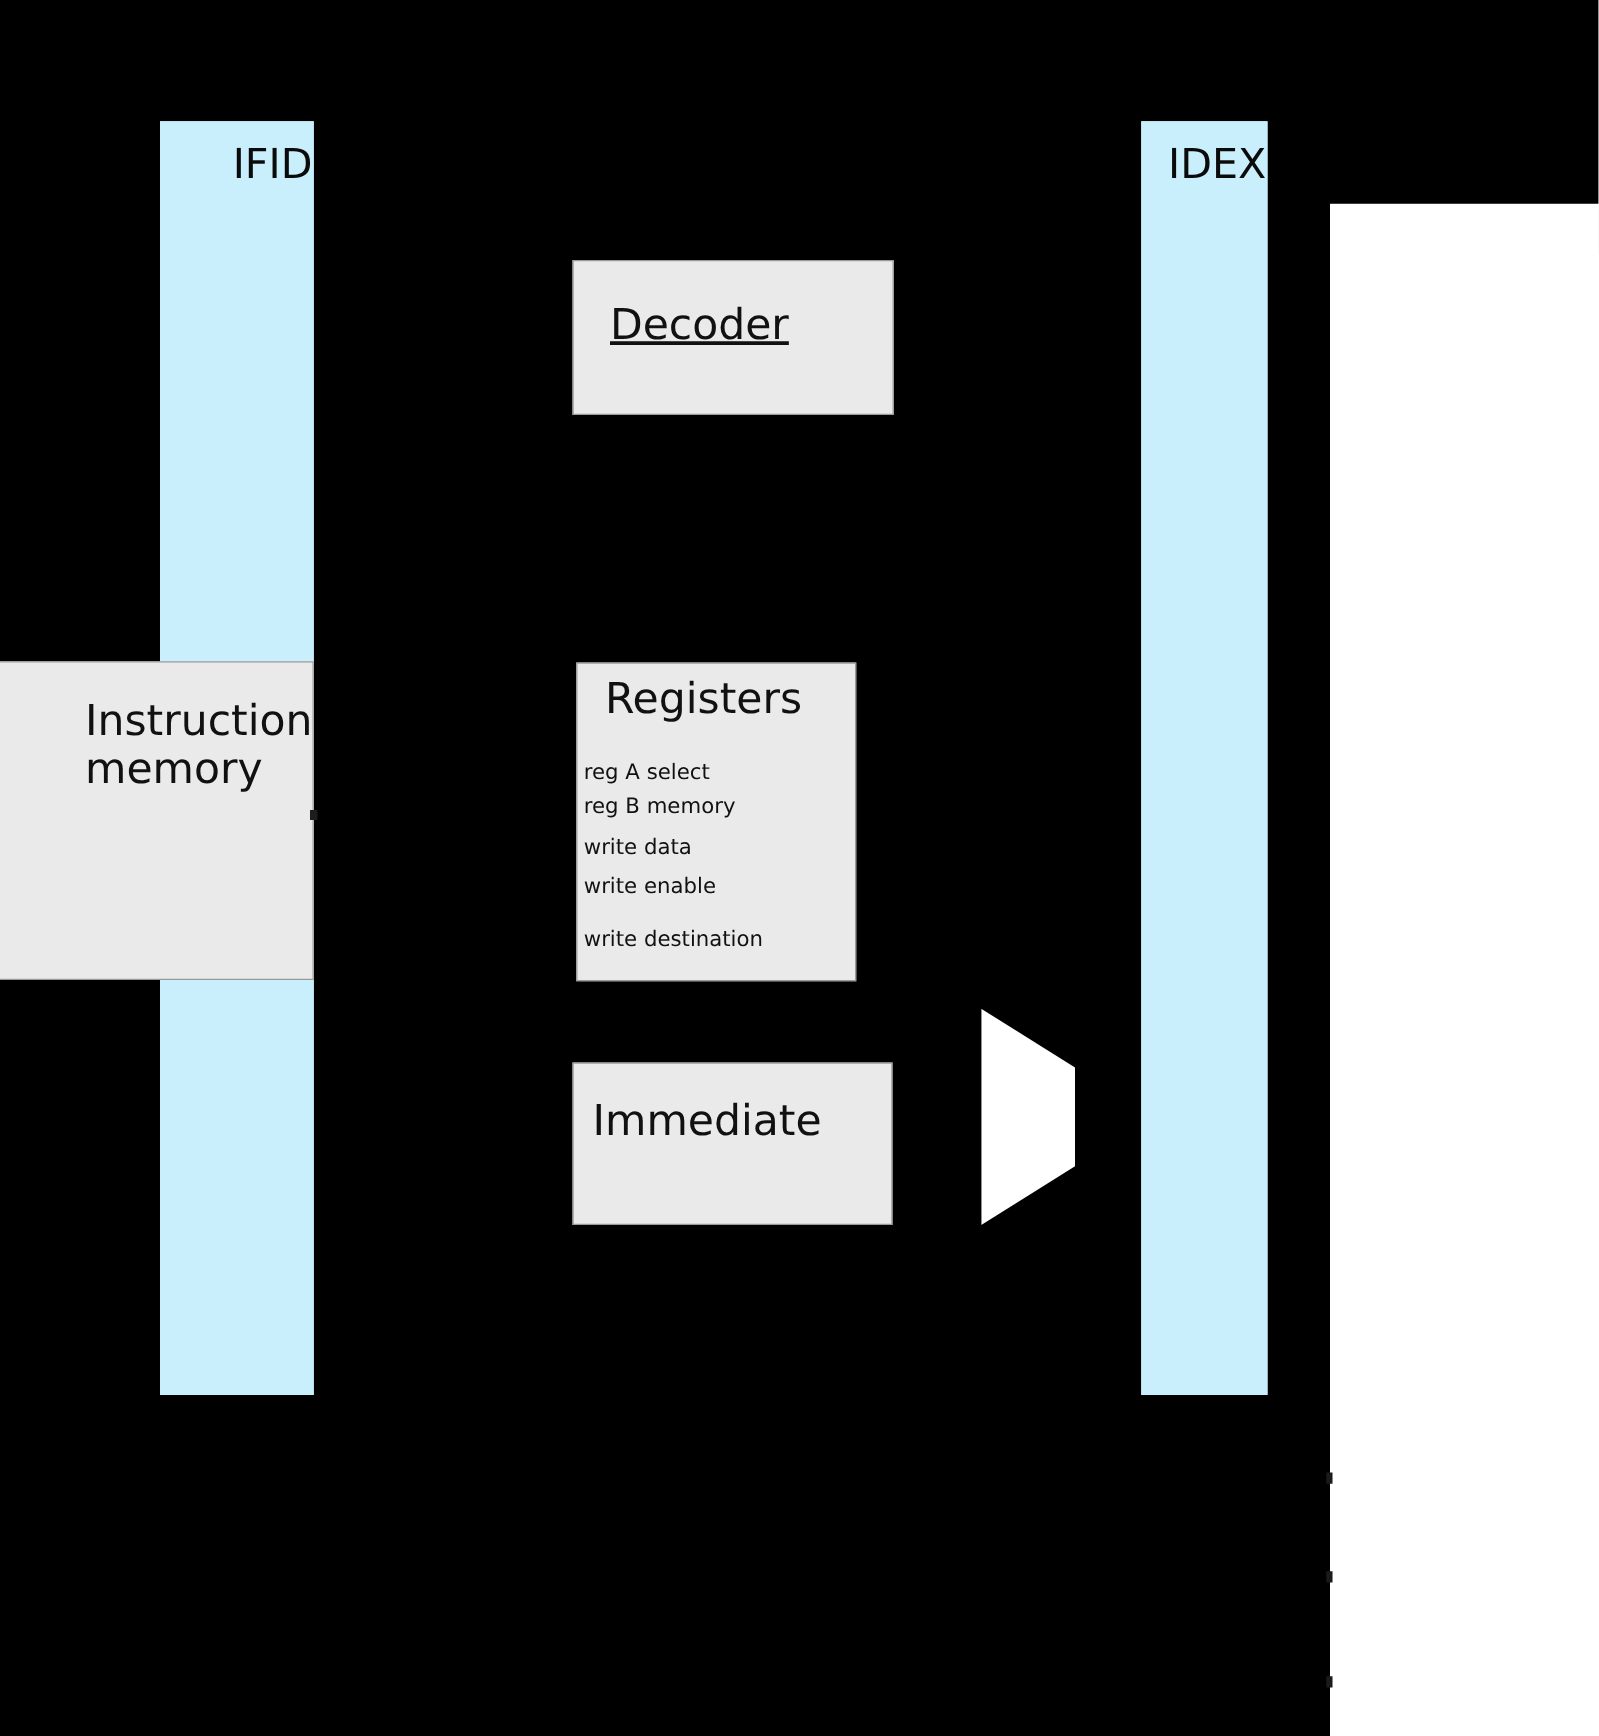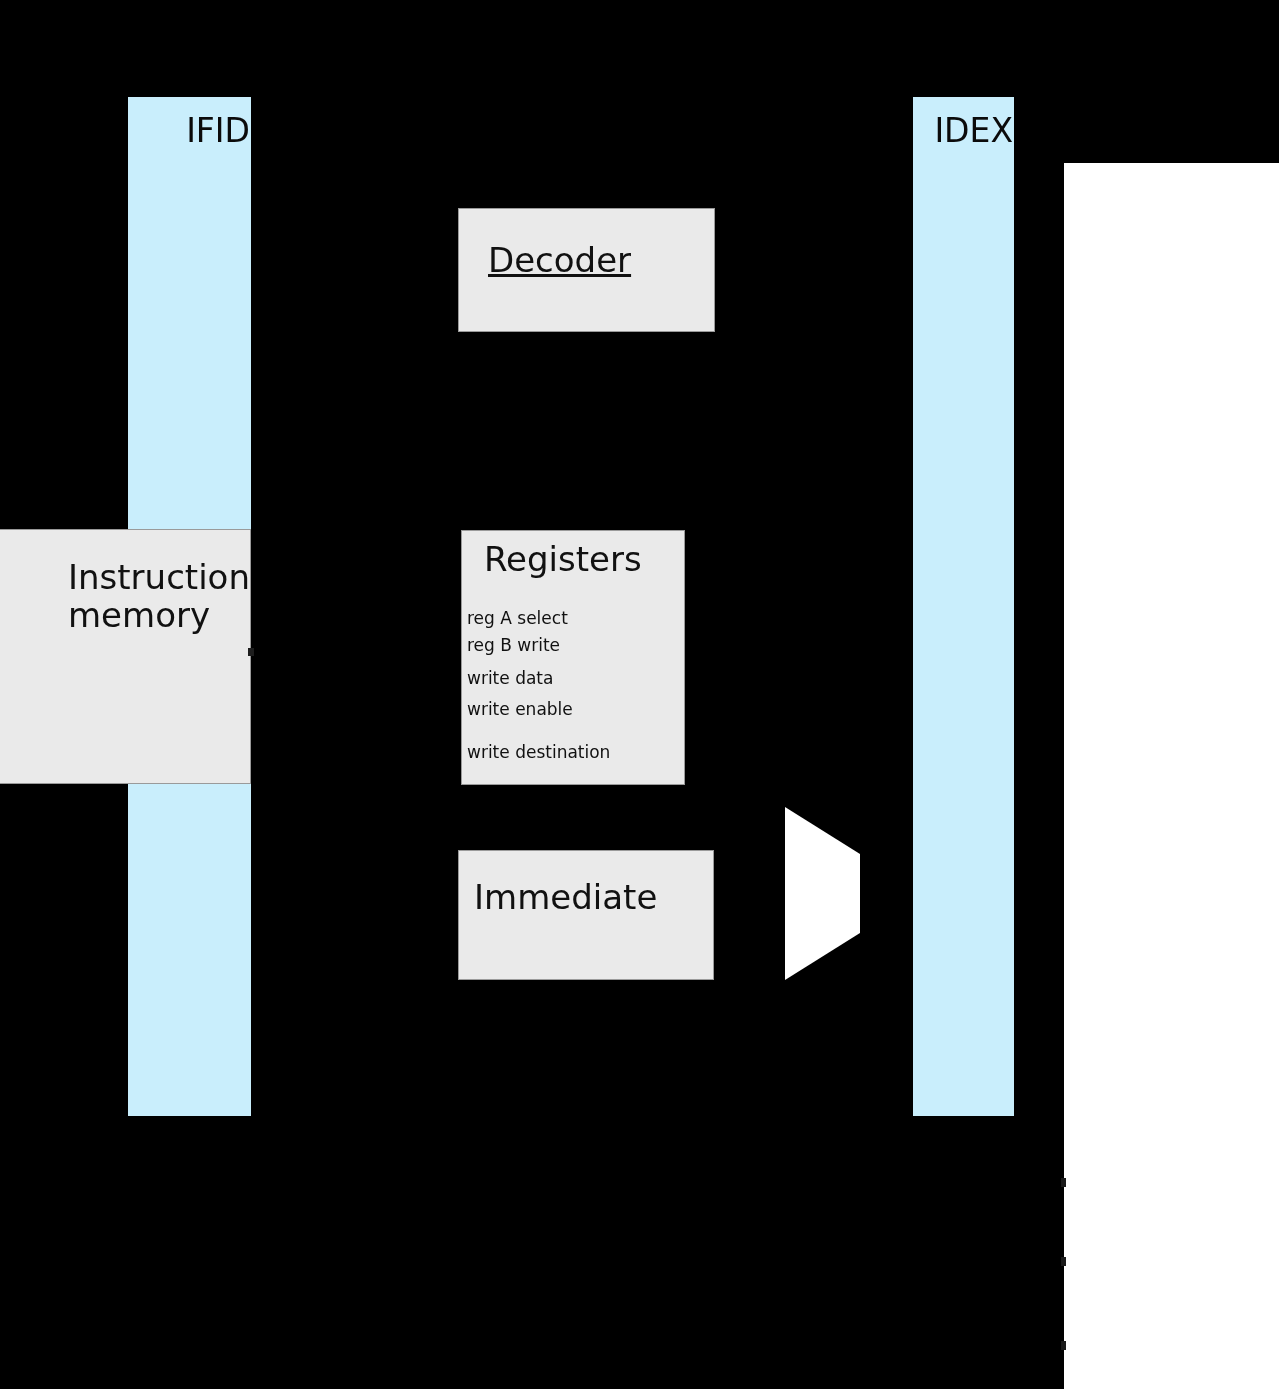--- a/index.html
+++ b/index.html
@@ -177,21 +177,21 @@
   </div>
 
   <div class="unit-box" id="box-decoder">
     <div class="unit-title">Decoder</div>
   </div>
 
   <div class="unit-box" id="box-registers">
     <div class="unit-title">Registers</div>
     <div class="port-list">
       <div class="port-line">reg A select</div>
-      <div class="port-line port-gap-small">reg B write</div>
+      <div class="port-line port-gap-small">reg B memory</div>
       <div class="port-line port-gap-mid">write data</div>
       <div class="port-line port-gap-tiny">write enable</div>
       <div class="port-line port-gap-large">write destination</div>
     </div>
   </div>
 
   <div class="unit-box" id="box-immediate">
     <div class="unit-title">Immediate</div>
   </div>
 

